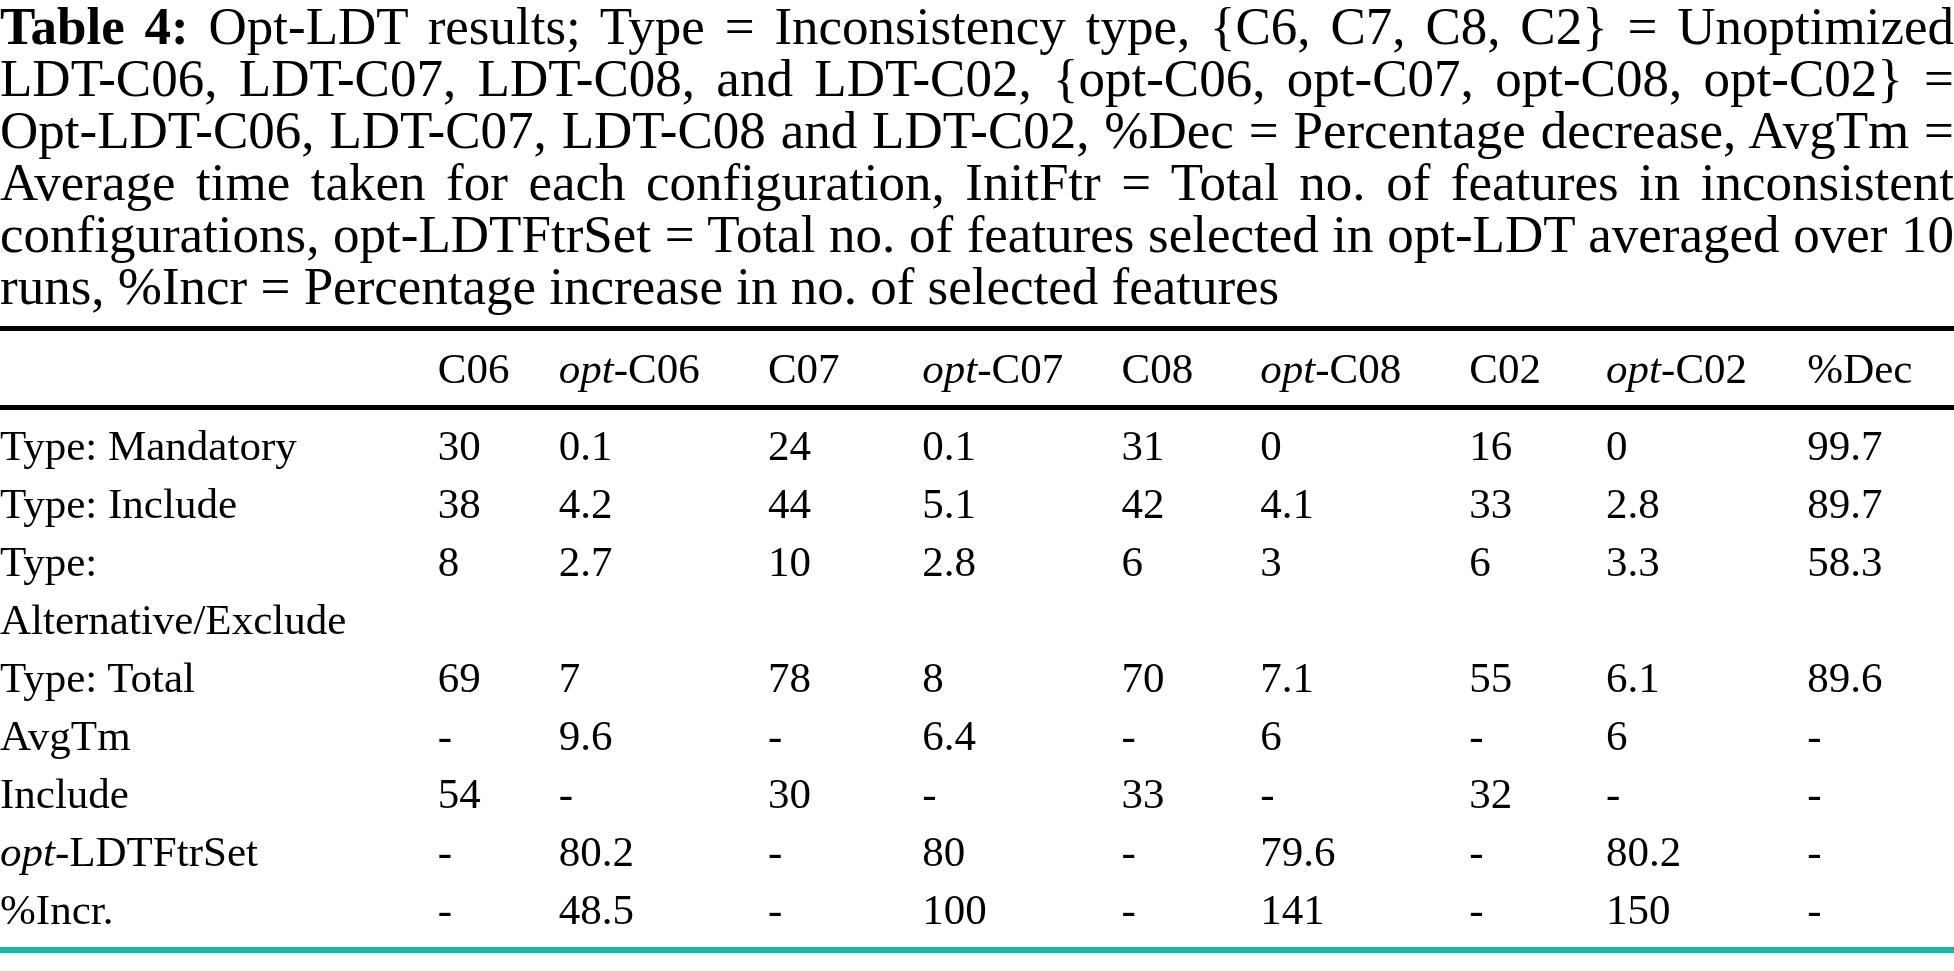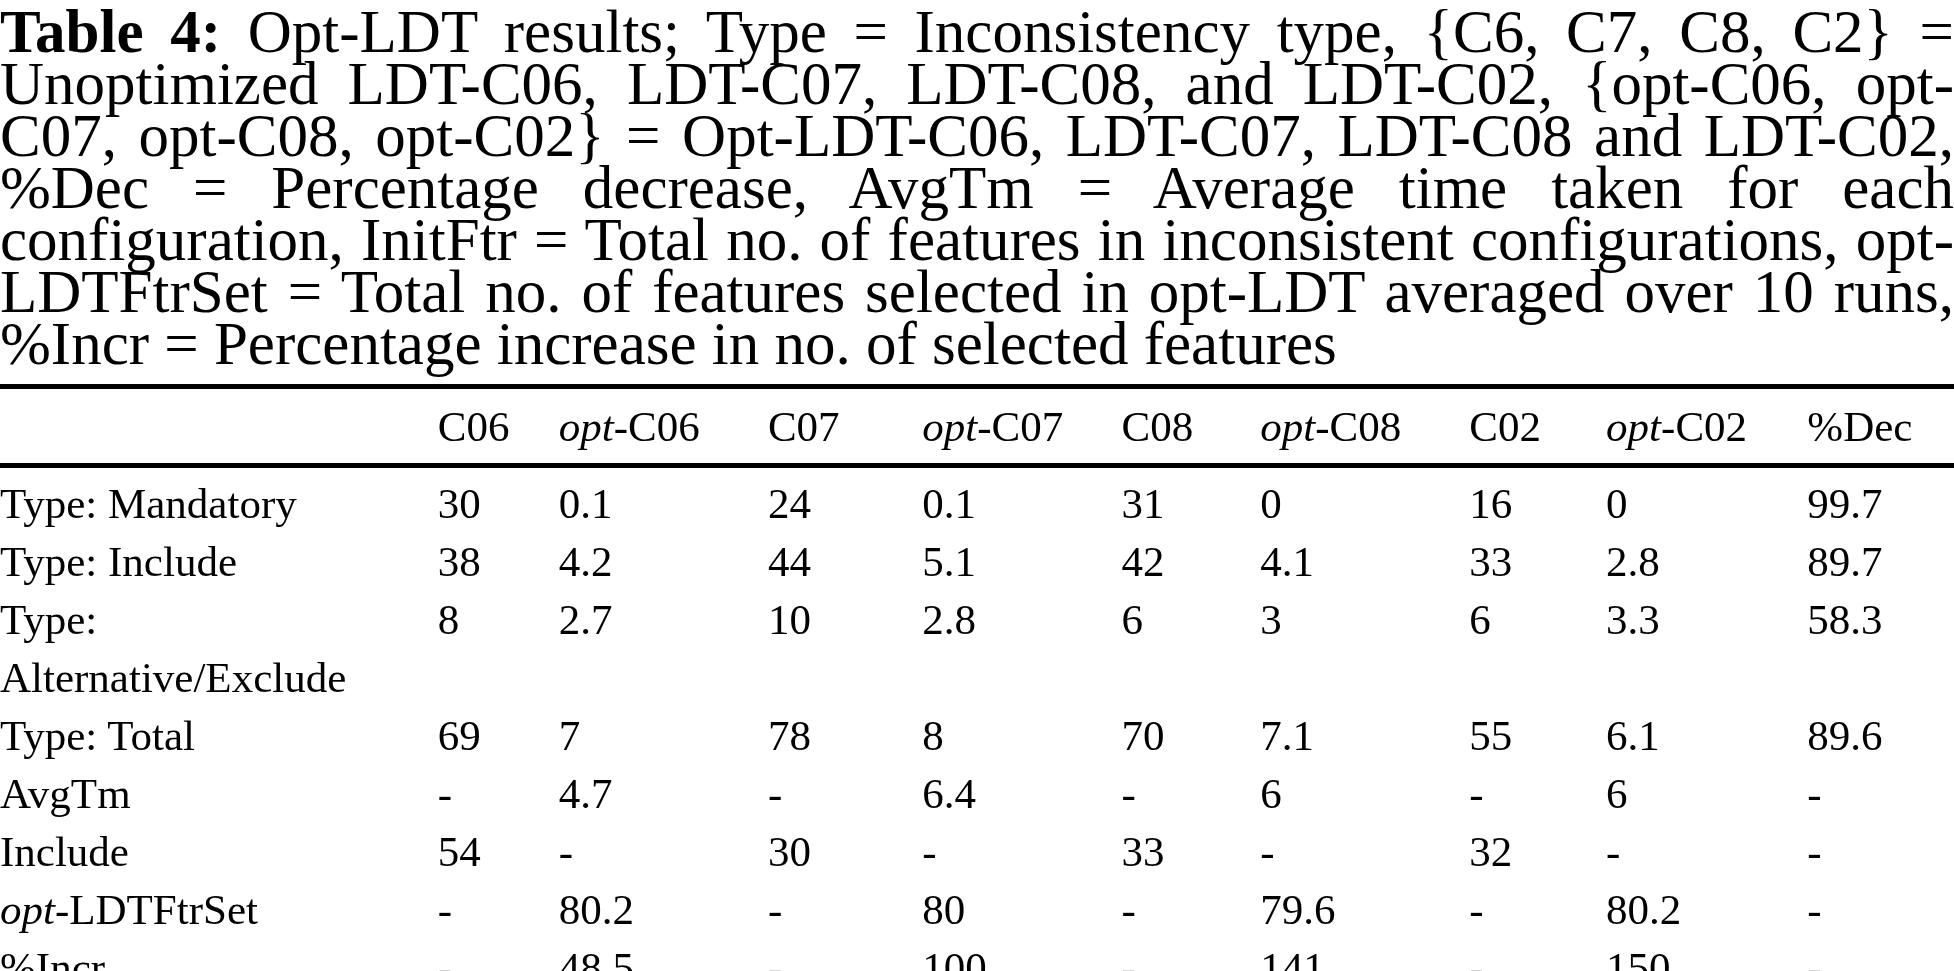--- a/index.html
+++ b/index.html
@@ -9,36 +9,35 @@
     color: #000000;
   }
   body {
     width: 1954px;
     height: 971px;
     overflow: hidden;
     font-family: "Liberation Serif", "DejaVu Serif", serif;
   }
   .caption {
     width: 1954px;
-    padding-top: 6px;
-    font-size: 61px;
+    font-size: 53px;
     line-height: 52px;
     text-align: justify;
     letter-spacing: 0px;
   }
   .caption b {
     font-weight: bold;
   }
   table.results {
     width: 1954px;
     margin-top: 14px;
     border-collapse: collapse;
     table-layout: fixed;
     border-top: 5px solid #000;
-    border-bottom: 6px solid #c4b5fd;
+    border-bottom: 6px solid #14b8a6;
     font-size: 43px;
   }
   table.results thead th {
     font-weight: normal;
     text-align: left;
     vertical-align: middle;
     height: 74px;
     padding: 0;
     border-bottom: 5px solid #000;
   }
@@ -130,21 +129,21 @@
         <td>8</td>
         <td>70</td>
         <td>7.1</td>
         <td>55</td>
         <td>6.1</td>
         <td>89.6</td>
       </tr>
       <tr>
         <td><span class="nowrap">AvgTm</span></td>
         <td>-</td>
-        <td>4.7</td>
+        <td>9.6</td>
         <td>-</td>
         <td>6.4</td>
         <td>-</td>
         <td>6</td>
         <td>-</td>
         <td>6</td>
         <td>-</td>
       </tr>
       <tr>
         <td><span class="nowrap">Include</span></td>

